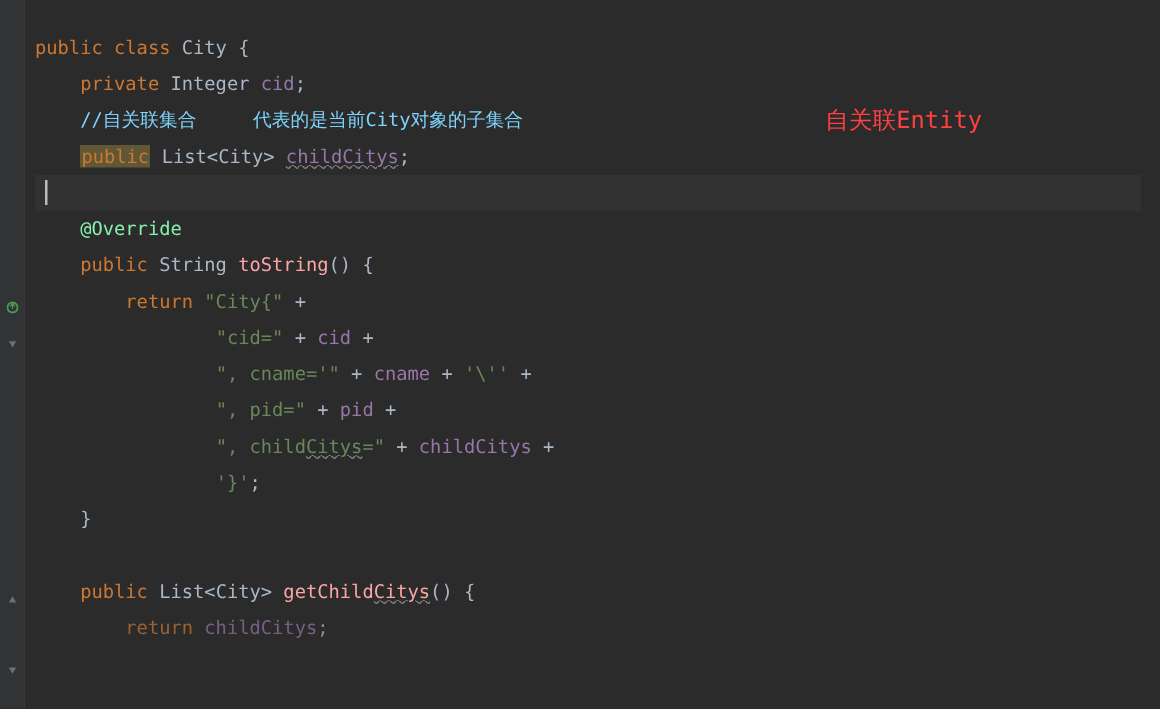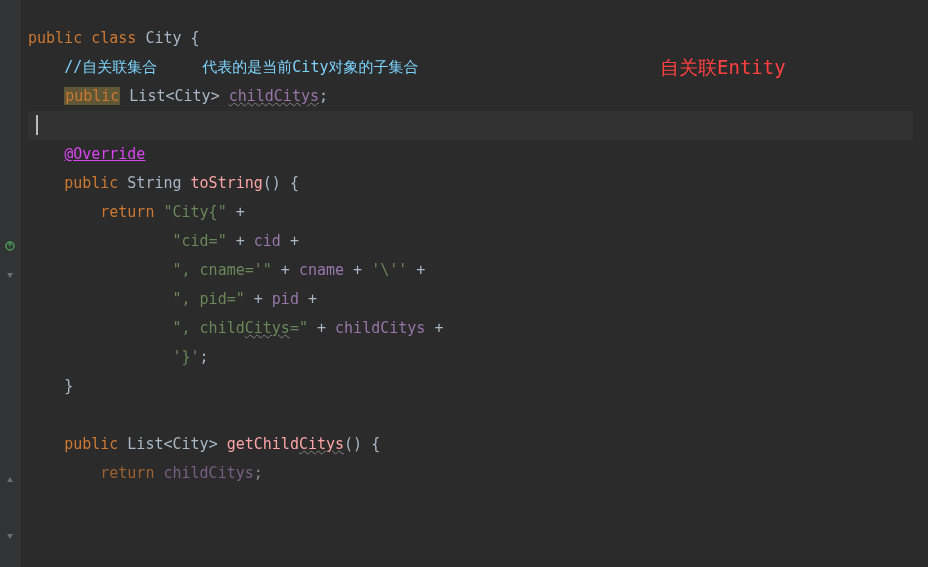--- a/index.html
+++ b/index.html
@@ -53,21 +53,21 @@
       background: #bbbbbb;
       vertical-align: middle;
       position: absolute;
       left: 8px;
       top: 4px;
     }
     .kw { color: #cc7832; }
     .field { color: #9876aa; }
     .str { color: #6a8759; }
     .comment { color: #7dd3fc; }
-    .ann { color: #d946ef; text-decoration: underline; }
+    .ann { color: #86efac; }
     .method { color: #fca5a5; }
     .highlight-box { background: #5f5736; padding: 0 1px; }
     .wavy {
       text-decoration: underline wavy #808080;
       text-decoration-thickness: 1px;
     }
     .annotation-red {
       color: #ff4040;
       position: absolute;
       left: 632px;
@@ -97,20 +97,21 @@
   </div>
   <div class="gutter-icon fold-icon3">
     <svg width="8" height="8" viewBox="0 0 8 8">
         <path d="M1 1 L7 1 L4 6 Z" fill="#6e6e6e"></path>
       </svg>
   </div>
 </div>
 
 <div class="code-area">
   <div class="line"><span class="kw">public</span> <span class="kw">class</span> <span>City</span><span> {</span></div>
+  <div class="line">    <span class="kw">private</span> <span>Integer</span> <span class="field">cid</span><span>;</span></div>
   <div class="line">    <span class="comment">//自关联集合     代表的是当前City对象的子集合</span><span class="annotation-red">自关联Entity</span></div>
   <div class="line">    <span class="kw highlight-box">public</span> <span>List&lt;</span><span>City</span><span>&gt;</span> <span class="field wavy">childCitys</span><span>;</span></div>
   <div class="line cursor-line"><span class="cursor"></span></div>
   <div class="line">    <span class="ann">@Override</span></div>
   <div class="line">    <span class="kw">public</span> <span>String</span> <span class="method">toString</span><span>()</span><span> {</span></div>
   <div class="line">        <span class="kw">return </span><span class="str">"City{"</span><span> +</span></div>
   <div class="line">                <span class="str">"cid="</span><span> + </span><span class="field">cid</span><span> +</span></div>
   <div class="line">                <span class="str">", cname='"</span><span> + </span><span class="field">cname</span><span> + </span><span class="str">'\''</span><span> +</span></div>
   <div class="line">                <span class="str">", pid="</span><span> + </span><span class="field">pid</span><span> +</span></div>
   <div class="line">                <span class="str">", child</span><span class="str wavy">Citys</span><span class="str">="</span><span> + </span><span class="field">childCitys</span><span> +</span></div>

